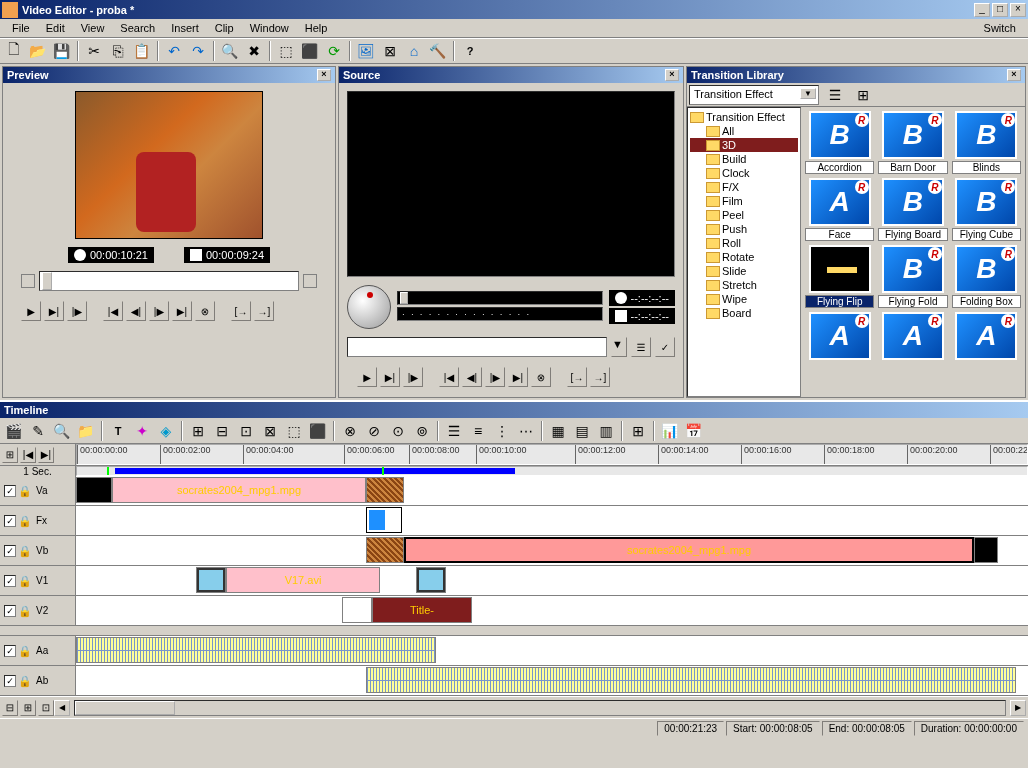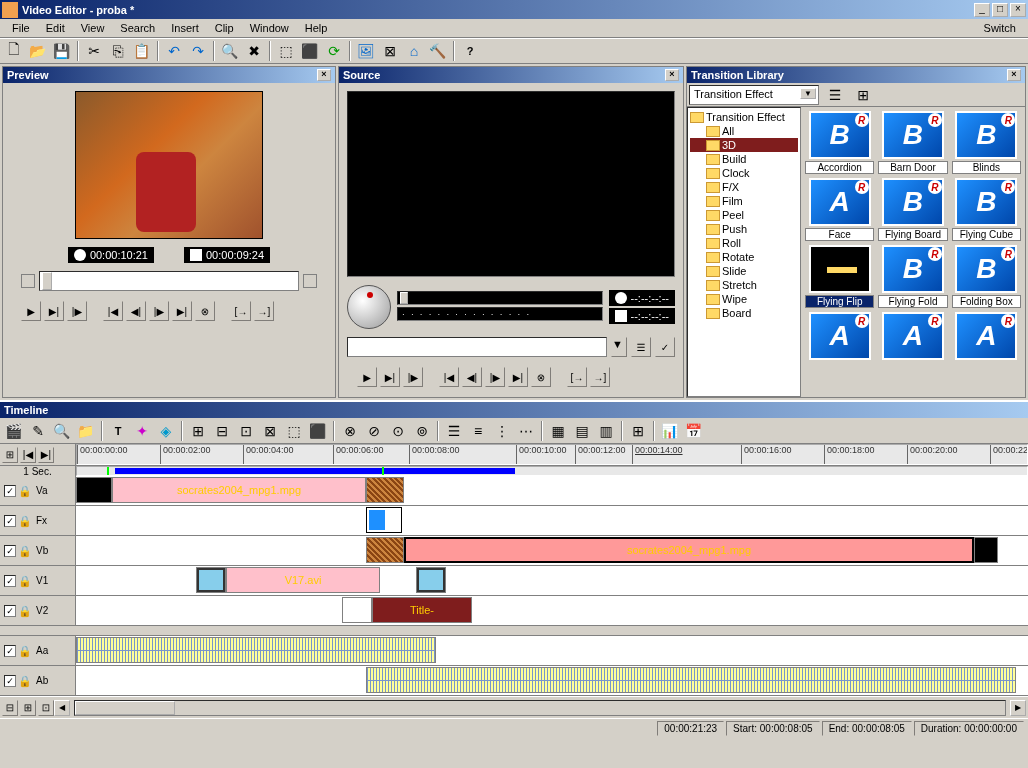--- a/index.html
+++ b/index.html
@@ -435,25 +435,25 @@
   <div class="timeline-ruler-row">
     <div class="ruler-ctrl">
       <span class="tbtn" style="width:16px;height:16px">⊞</span>
       <span class="tbtn" style="width:16px;height:16px">|◀</span>
       <span class="tbtn" style="width:16px;height:16px">▶|</span>
     </div>
     <div class="ruler" id="ruler">
         <div class="ruler-tick" style="left: 0px;">00:00:00:00</div>
         <div class="ruler-tick" style="left: 83px;">00:00:02:00</div>
         <div class="ruler-tick" style="left: 166px;">00:00:04:00</div>
-        <div class="ruler-tick" style="left: 256px;">00:00:06:00</div>
+        <div class="ruler-tick" style="left: 267px;">00:00:06:00</div>
         <div class="ruler-tick" style="left: 332px;">00:00:08:00</div>
-        <div class="ruler-tick" style="left: 439px;">00:00:10:00</div>
+        <div class="ruler-tick" style="left: 399px;">00:00:10:00</div>
         <div class="ruler-tick" style="left: 498px;">00:00:12:00</div>
-        <div class="ruler-tick" style="left: 555px; text-decoration: underline;">00:00:14:00</div>
+        <div class="ruler-tick" style="left: 581px;">00:00:14:00</div>
         <div class="ruler-tick" style="left: 664px;">00:00:16:00</div>
         <div class="ruler-tick" style="left: 747px;">00:00:18:00</div>
         <div class="ruler-tick" style="left: 830px;">00:00:20:00</div>
         <div class="ruler-tick" style="left: 913px;">00:00:22:0</div>
       </div>
   </div>
   <div class="ruler-bar-row">
     <div class="ruler-bar-label">1 Sec.</div>
     <div class="ruler-bar">
       <div class="green-marker" style="left:30px"></div>

